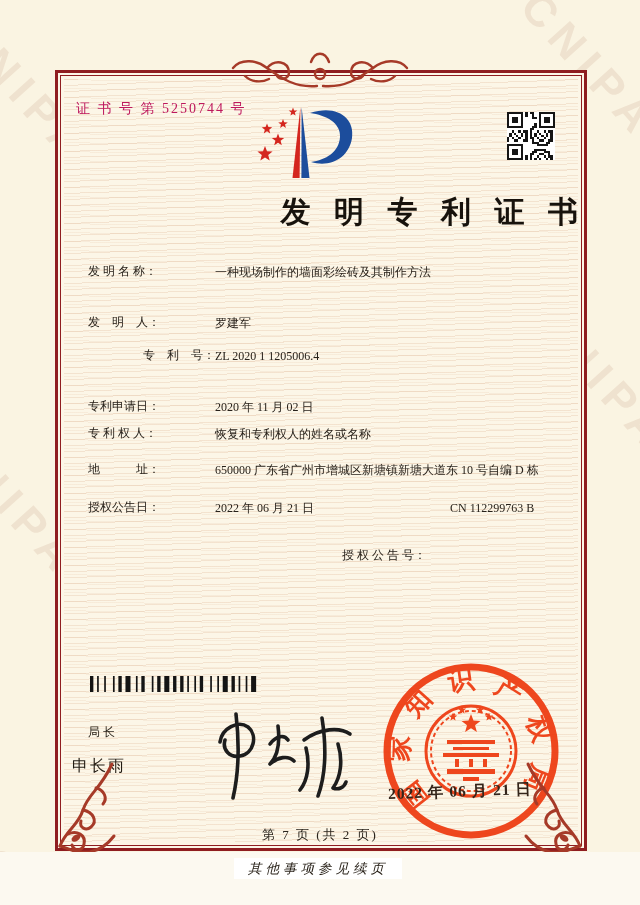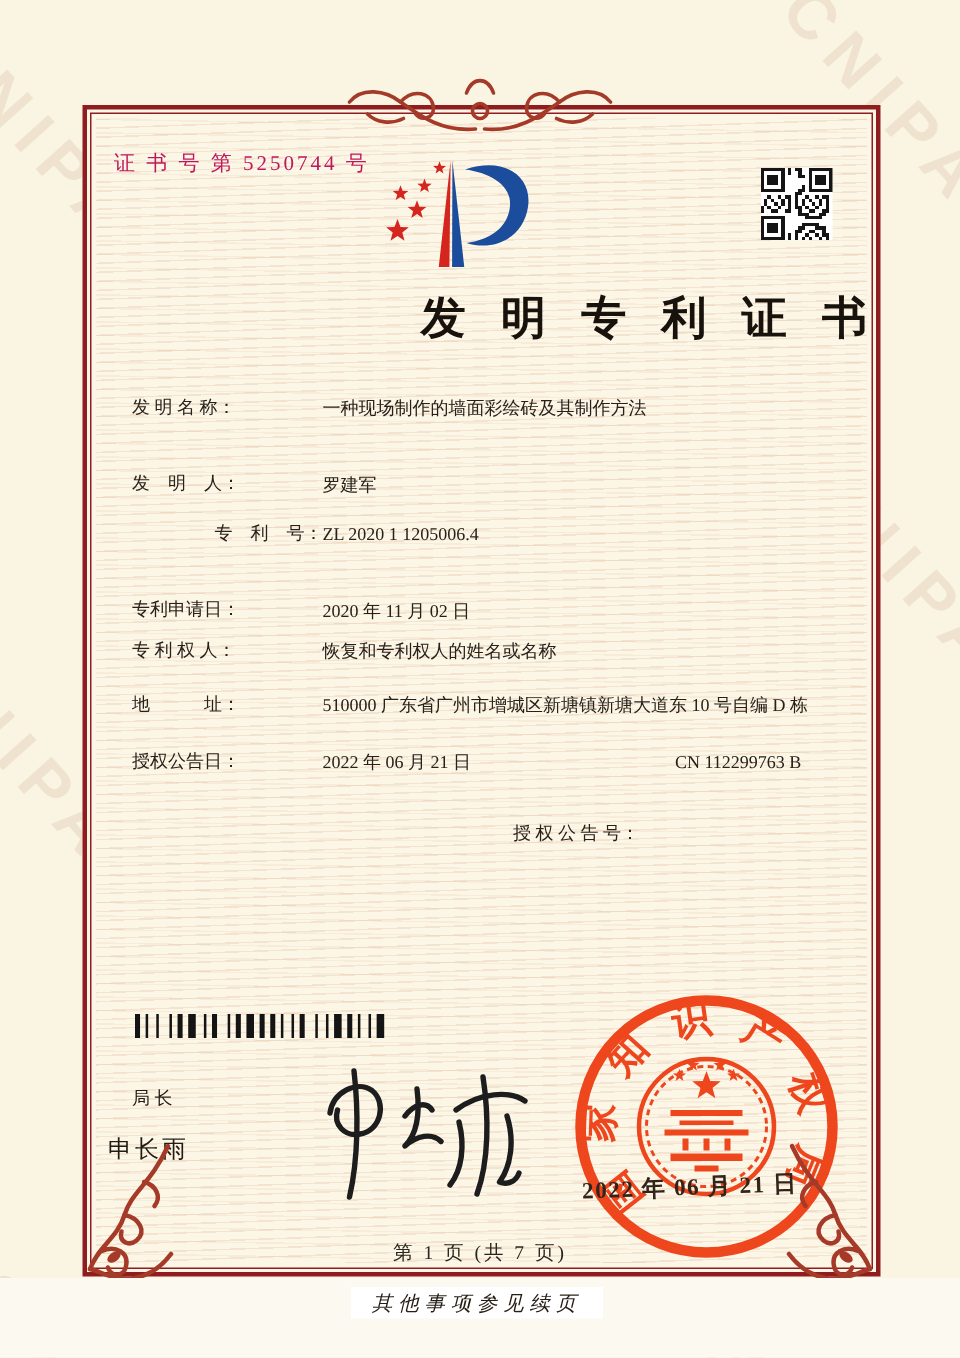--- a/index.html
+++ b/index.html
@@ -207,21 +207,21 @@
 <div class="frow" style="top:347px;text-align:right;">
   <span class="flabel">专　利　号：</span><span class="fvalue">ZL 2020 1 1205006.4</span>
 </div>
 <div class="frow" style="top:398px;">
   <span class="flabel">专利申请日：</span><span class="fvalue">2020 年 11 月 02 日</span>
 </div>
 <div class="frow" style="top:425px;">
   <span class="flabel">专 利 权 人：</span><span class="fvalue">恢复和专利权人的姓名或名称</span>
 </div>
 <div class="frow" style="top:461px;">
-  <span class="flabel">地　　　址：</span><span class="fvalue" style="width:352px;">510000 广东省广州市增城区新塘镇新塘大道东 10 号自编 D 栋</span>
+  <span class="flabel">地　　　址：</span><span class="fvalue" style="width:352px;">650000 广东省广州市增城区新塘镇新塘大道东 10 号自编 D 栋</span>
 </div>
 <div class="frow" style="top:499px;">
   <span class="flabel">授权公告日：</span><span class="fvalue">2022 年 06 月 21 日</span>
 </div>
 <div class="frow" style="top:499px;left:342px;">
   <span class="flabel" style="width:108px;margin-top:48px;">授 权 公 告 号：</span><span class="fvalue">CN 112299763 B</span>
 </div>
 
 <div class="body-text">
 </div>
@@ -321,17 +321,17 @@
       <path d="M66,4 C54,30 42,34 37,50 C32,66 20,70 14,86"></path>
       <path d="M37,50 C47,52 52,61 45,67 C40,71 33,68 35,61"></path>
       <path d="M22,74 C31,70 40,75 38,84 C37,91 28,92 26,85"></path>
       <path d="M50,28 C58,30 62,38 57,44"></path>
       <path d="M14,86 C22,88 30,94 44,92 C54,90 62,84 68,76"></path>
     </g>
     <ellipse cx="30" cy="78" rx="5" ry="3" fill="#a63a28" transform="rotate(-35 30 78)"></ellipse>
   </g>
 </svg>
 
-<div class="page-info">第 1 页 (共 7 页)</div>
+<div class="page-info">第 7 页 (共 2 页)</div>
 <div class="cont-band"></div>
 <div class="cont-note">
   <span>其他事项参见续页</span>
 </div>
 
 </body></html>

